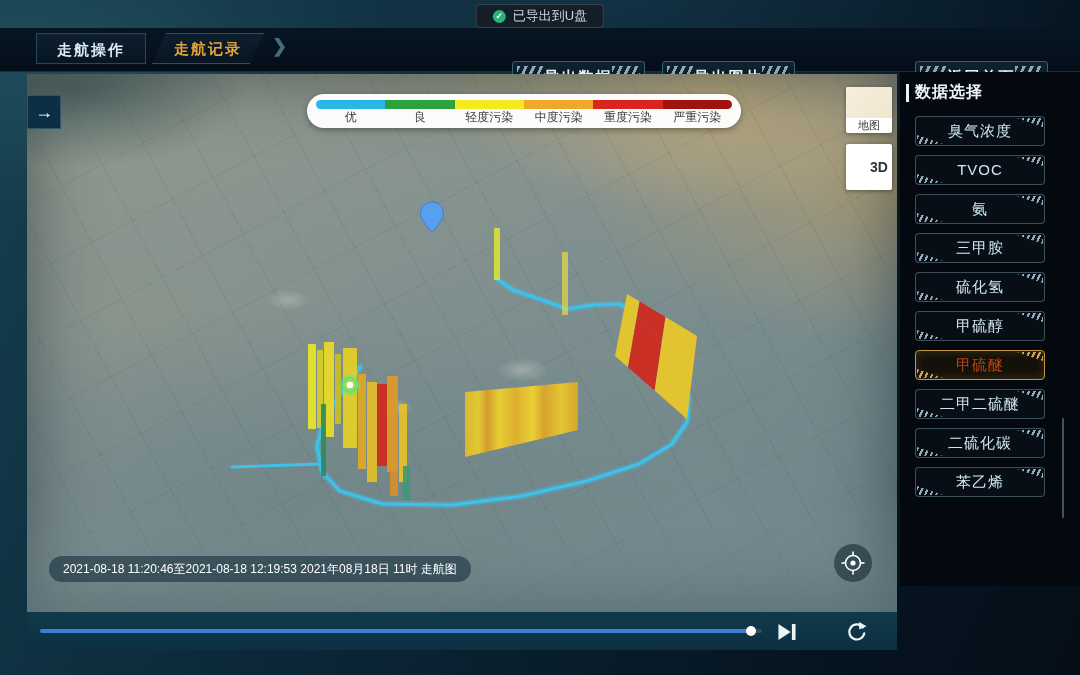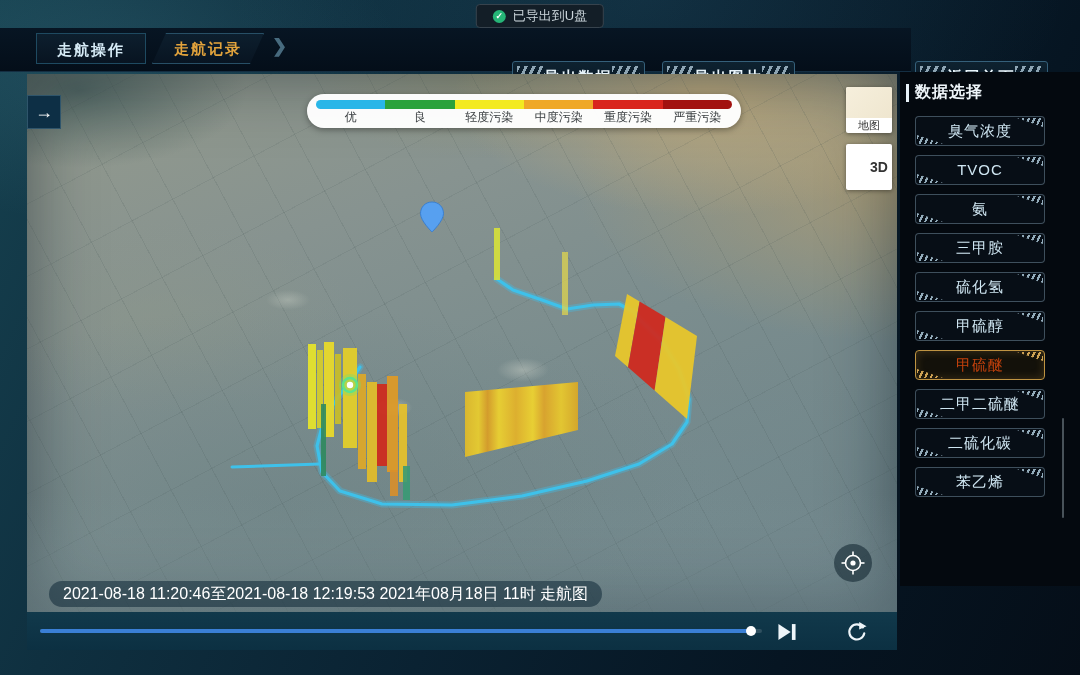--- a/index.html
+++ b/index.html
@@ -6,21 +6,21 @@
   html,body { width:1080px; height:675px; overflow:hidden; background:#04090f;
     font-family:"Liberation Sans", sans-serif; }
   #app { position:relative; width:1080px; height:675px;
     background:
       radial-gradient(ellipse 500px 260px at 10% 10%, rgba(120,190,215,0.12), transparent 60%),
       radial-gradient(ellipse 700px 300px at 60% 0%, rgba(80,150,180,0.10), transparent 60%),
       linear-gradient(115deg,#16414f 0%,#0f3040 25%,#0a2232 52%,#061522 78%,#050e18 100%);
   }
 
   
-  .navbar { position:absolute; left:0; top:28px; width:911px; height:44px;
+  .navbar { position:absolute; left:0; top:28px; width:1080px; height:44px;
     background:linear-gradient(180deg,#071523 0%,#040e19 100%);
     border-bottom:1px solid rgba(45,95,125,0.35); }
   .tab { position:absolute; top:5px; height:31px; line-height:31px; text-align:center;
     font-size:15px; font-weight:bold; letter-spacing:2px; color:#d6ebf6;
     background:linear-gradient(180deg,#0d1f2e,#081421); border:1px solid #1e4a61; cursor:pointer; }
   .tab-1 { left:36px; width:110px; }
   .tab-2 { left:152px; width:112px; color:#e2a33c;
     clip-path:polygon(14px 0,100% 0,calc(100% - 14px) 100%,0 100%); border:none;
     box-shadow:inset 0 0 0 1px #274f66; }
   .tab-chev { position:absolute; top:7px; font-size:18px; color:rgba(125,180,205,0.55); font-weight:bold; }
@@ -83,22 +83,22 @@
   .layer-card { position:absolute; left:819px; width:46px; height:46px; background:#fff;
     border-radius:2px; box-shadow:0 1px 4px rgba(0,0,0,0.4); cursor:pointer; z-index:6;
     overflow:hidden; text-align:center; }
   .layer-map { top:13px; }
   .layer-map .thumb { width:100%; height:31px; background:linear-gradient(135deg,#f6efdc,#efe6cf); }
   .layer-map .lbl { font-size:11px; color:#333; line-height:14px; }
   .layer-3d { top:70px; font-size:14px; font-weight:bold; color:#333; line-height:46px;padding-left:20px; }
   .locate { position:absolute; left:807px; top:470px; width:38px; height:38px; border-radius:50%;
     background:rgba(12,32,44,0.55); display:flex; align-items:center; justify-content:center;
     cursor:pointer; z-index:6; }
-  .stamp { position:absolute; left:22px; top:507px; height:26px; line-height:26px; padding:0 14px;
-    background:rgba(14,40,55,0.55); border-radius:13px; color:#fff; font-size:16px; z-index:6;
+  .stamp { position:absolute; left:22px; top:482px; height:26px; line-height:26px; padding:0 14px;
+    background:rgba(14,40,55,0.55); border-radius:13px; color:#fff; font-size:12px; z-index:6;
     white-space:nowrap; }
 
   
   .playbar { position:absolute; left:27px; top:612px; width:870px; height:38px;
     background:linear-gradient(180deg,#11394b,#0c3042); }
   .track { position:absolute; left:13px; top:17px; width:722px; height:4px; border-radius:2px;
     background:rgba(255,255,255,0.14); cursor:pointer; }
   .progress { position:absolute; left:0; top:0; height:4px; width:711px; border-radius:2px;
     background:#3a7fd5; }
   .knob { position:absolute; left:706px; top:-3px; width:10px; height:10px; border-radius:50%;

